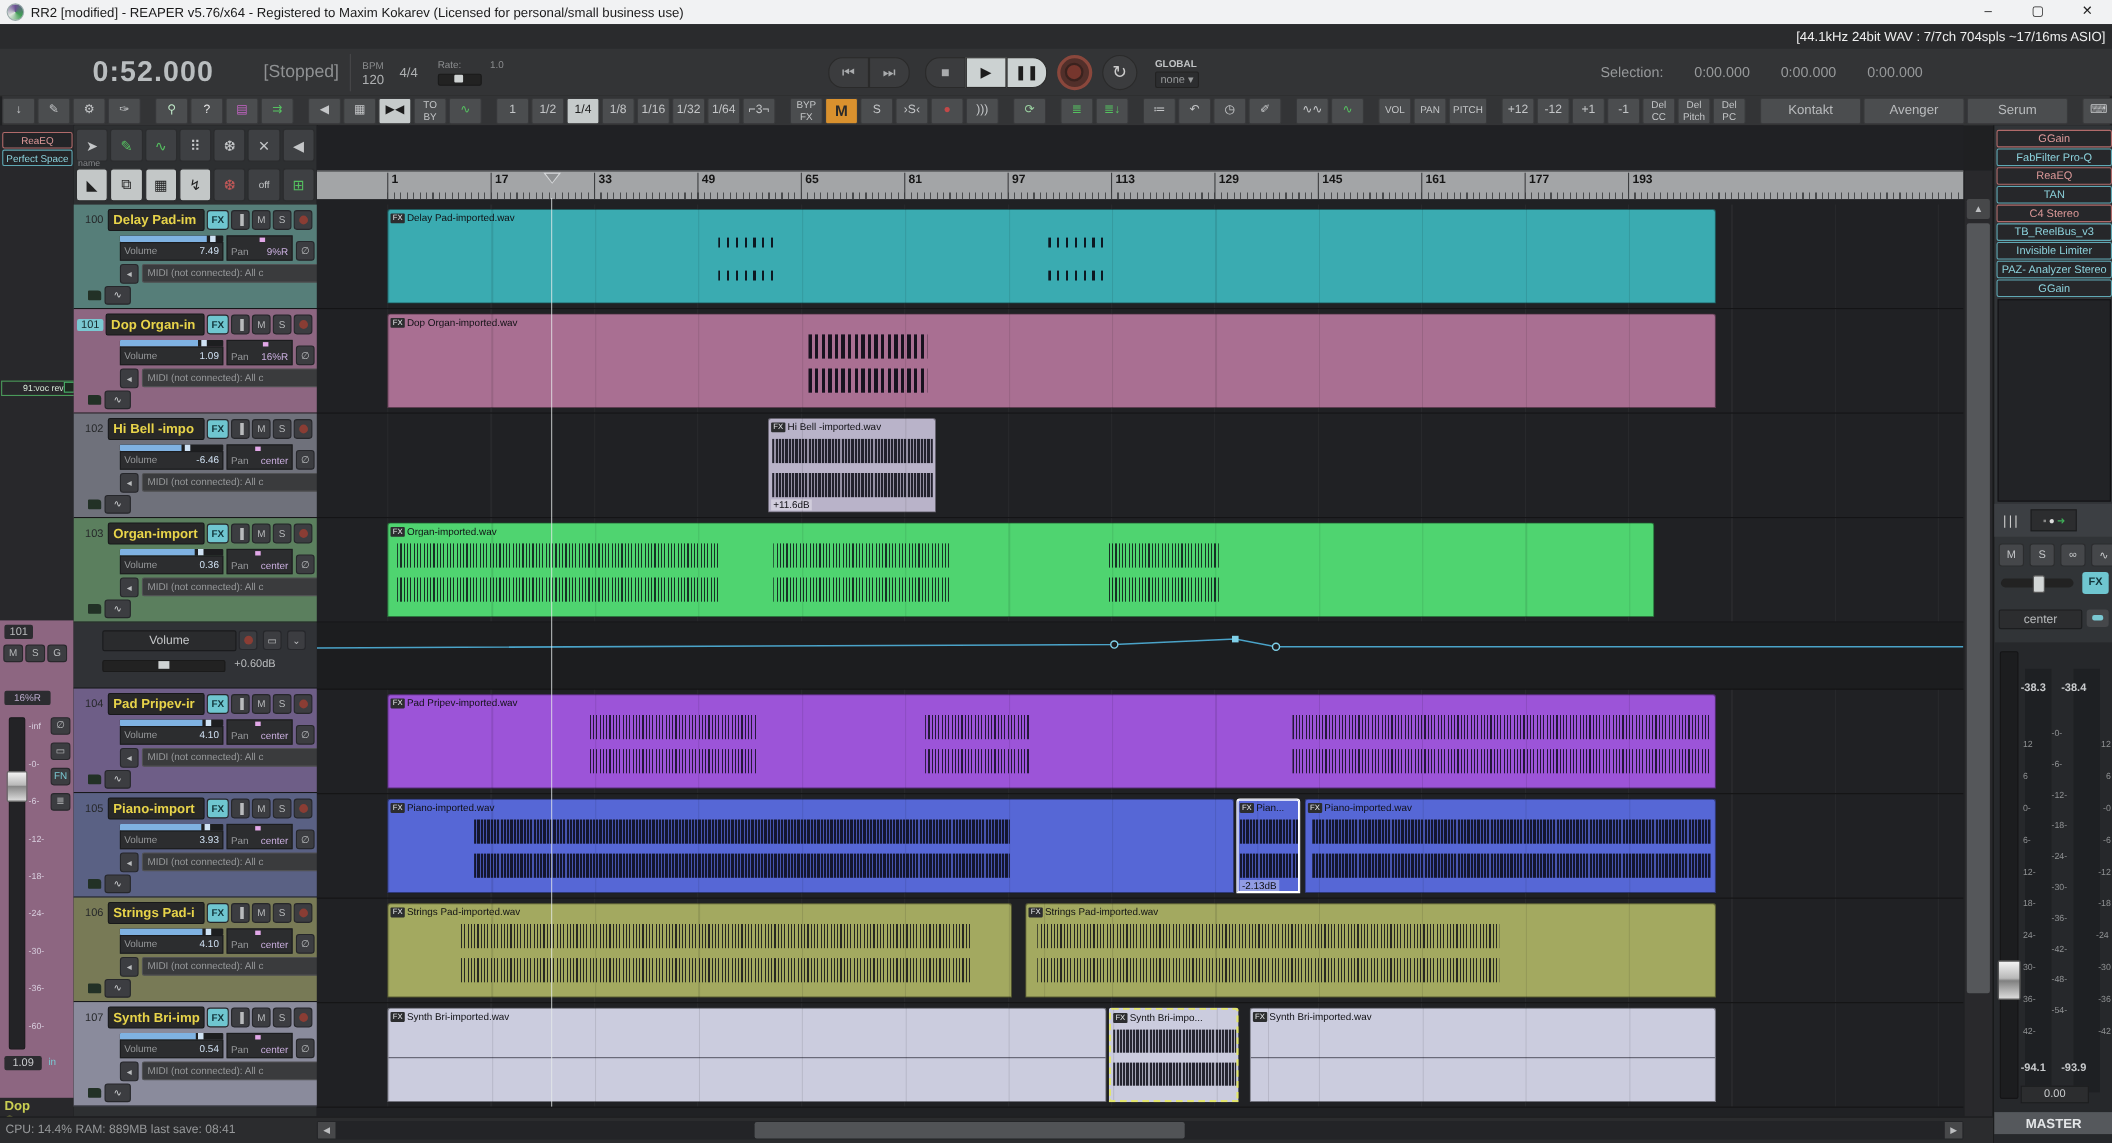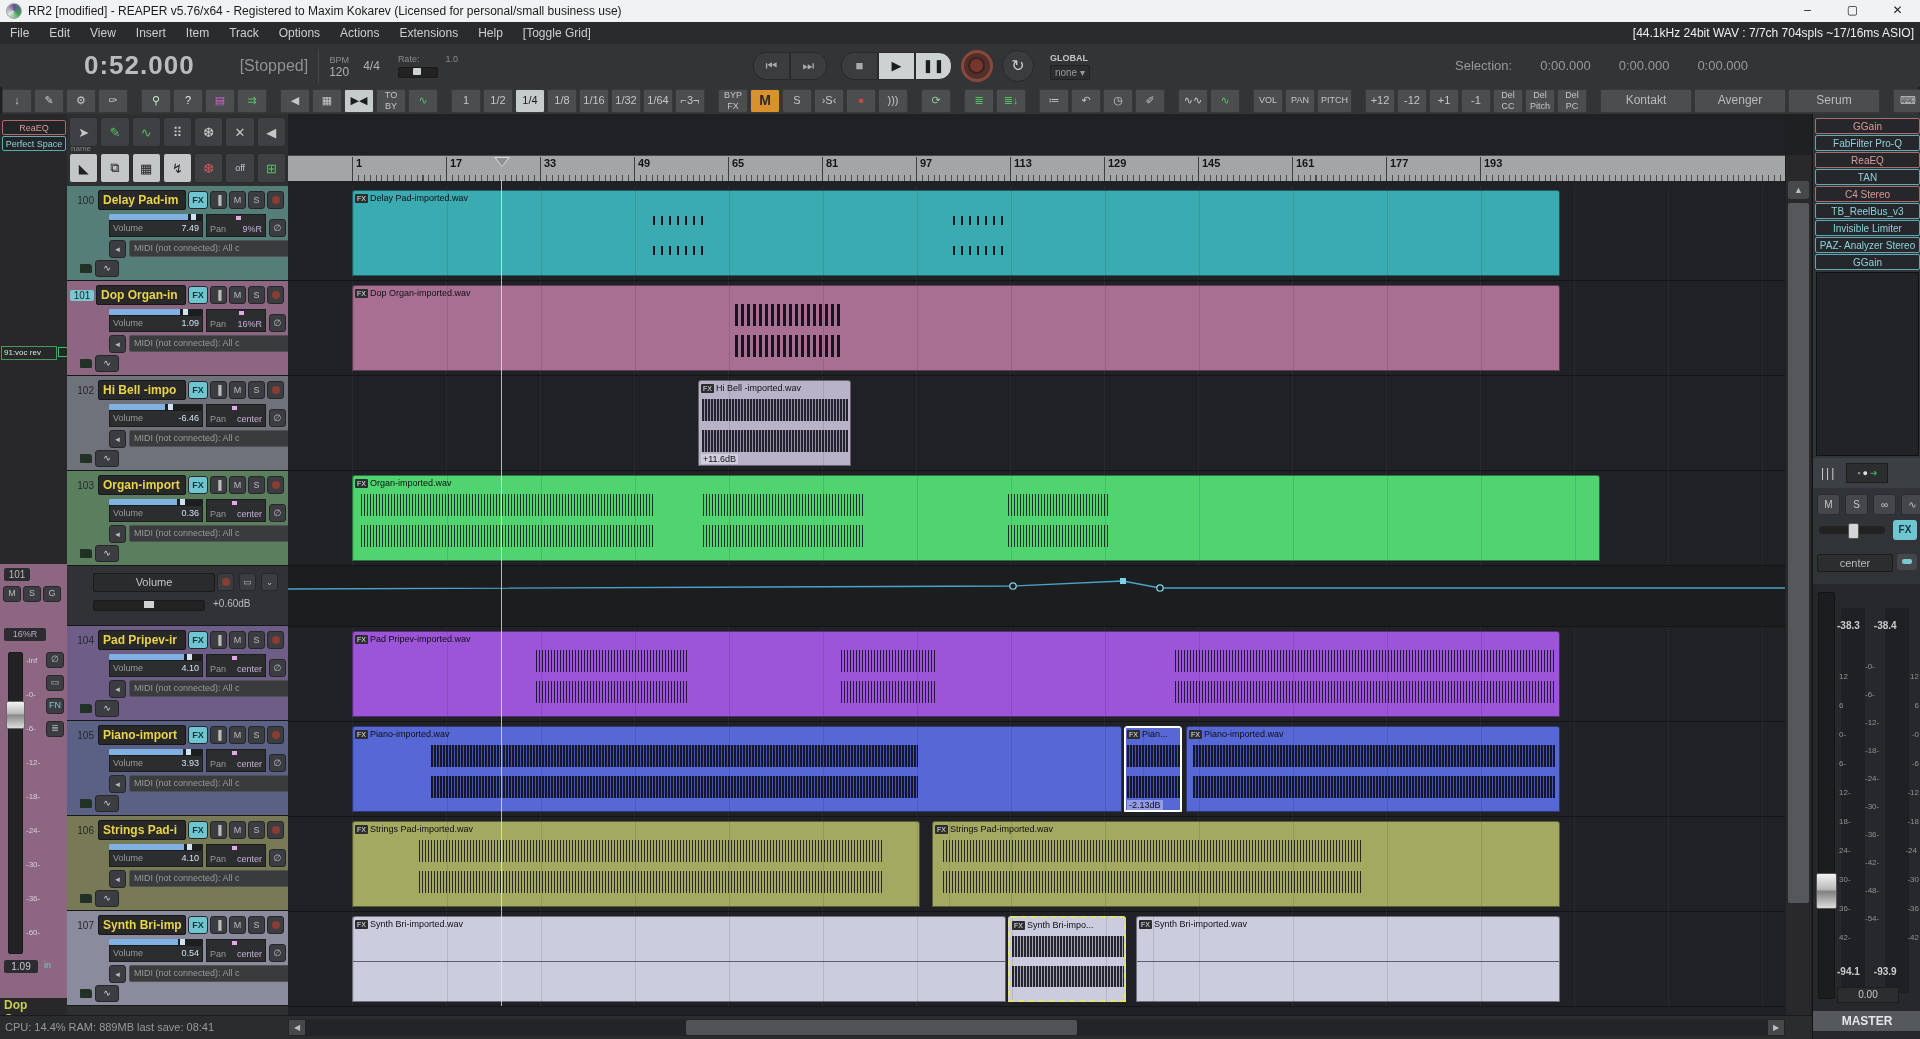--- a/index.html
+++ b/index.html
@@ -44,21 +44,21 @@
   .tb-btn{min-width:30px;height:24px;background:#4b4d4f;border:1px solid #38393b;border-radius:2px;color:#c4c6c8;display:flex;align-items:center;justify-content:center;font-size:11px;padding:0 3px;box-sizing:border-box;}
   .tb-btn.sel{background:#c6cbcb;color:#1c1c1c;}
   .tb-btn.m-orange{background:#d9912e;color:#2a2a2a;font-weight:bold;font-size:14px;}
   .tb-btn.wide{min-width:92px;color:#b9bbbd;font-size:12px;}
   .tb-glyph{white-space:pre-line;text-align:center;line-height:11px;}
   
   .leftdock{position:absolute;left:0;top:114px;width:67px;height:901px;background:#28282b;border-right:1px solid #151517;}
   .dockfx{position:absolute;left:2px;width:62px;height:13px;border-radius:2px;font-size:9px;display:flex;align-items:center;justify-content:center;background:#232427;}
   .fxred{border:1px solid #b06a6a;color:#d99;}
   .fxteal{border:1px solid #5fa8b4;color:#8cd2dc;}
-  .revlabel{position:absolute;left:1px;top:232px;width:52px;height:12px;border:1px solid #4a9a5a;color:#d8e8d8;font-size:8px;line-height:12px;padding-left:2px;}
+  .revlabel{position:absolute;left:1px;top:232px;width:52px;height:12px;border:1px solid #4a9a5a;color:#d8e8d8;font-size:8px;line-height:12px;padding-left:19px;}
   .revsq{position:absolute;left:58px;top:233px;width:8px;height:8px;border:1px solid #4ab46a;background:#1d2a20;}
   .lstrip{position:absolute;left:0;top:450px;width:67px;height:434px;background:#8d6681;}
   .ls-num{position:absolute;left:4px;top:4px;width:26px;height:13px;background:#2c2c30;color:#b9bbbd;font-size:10px;text-align:center;line-height:13px;border-radius:2px;}
   .ls-btn{width:16px;height:14px;background:#3c3d41;border:1px solid #28282c;border-radius:3px;color:#b9bbbd;font-size:9px;text-align:center;line-height:13px;display:inline-block;}
   .ls-row{position:absolute;left:3px;top:22px;display:flex;gap:2px;}
   .ls-pan{position:absolute;left:4px;top:64px;width:42px;height:13px;background:#2c2c30;color:#b9a9c9;font-size:9px;text-align:center;line-height:13px;border-radius:2px;}
   .ls-fader{position:absolute;left:8px;top:88px;width:13px;height:300px;background:#232326;border:1px solid #1a1a1c;border-radius:2px;}
   .ls-cap{position:absolute;left:-3px;top:48px;width:17px;height:26px;background:linear-gradient(#f4f4f4,#b8b8b8 45%,#888 50%,#ddd);border-radius:2px;border:1px solid #666;}
   .ls-scale span{position:absolute;left:26px;font-size:8px;color:#d8cede;}
   .ls-side{position:absolute;left:46px;display:flex;flex-direction:column;gap:7px;}
@@ -174,33 +174,20 @@
     <span class="appicon"></span>
     <span>RR2 [modified] - REAPER v5.76/x64 - Registered to Maxim Kokarev (Licensed for personal/small business use)</span>
     <div class="wbtns">
       <span class="wbtn">–</span>
       <span class="wbtn">▢</span>
       <span class="wbtn close">✕</span>
     </div>
   </div>
 
   <div class="menubar">
-    <span style="display:flex">
-        <span class="menu-item">File</span>
-        <span class="menu-item">Edit</span>
-        <span class="menu-item">View</span>
-        <span class="menu-item">Insert</span>
-        <span class="menu-item">Item</span>
-        <span class="menu-item">Track</span>
-        <span class="menu-item">Options</span>
-        <span class="menu-item">Actions</span>
-        <span class="menu-item">Extensions</span>
-        <span class="menu-item">Help</span>
-        <span class="menu-item">[Toggle Grid]</span>
-      </span>
     <span class="audiofmt">[44.1kHz 24bit WAV : 7/7ch 704spls ~17/16ms ASIO]</span>
   </div>
 
   <div class="transport">
     <span class="t-time">0:52.000</span>
     <span class="t-status">[Stopped]</span>
     <span class="t-sep"></span>
     <span class="t-stack">
       <span class="t-lab">BPM</span>
       <span class="t-val">120</span>
@@ -889,21 +876,21 @@
             <div class="item-head">
               <span class="fxbadge">FX</span>
               <span class="item-lab">Hi Bell -imported.wav</span>
             </div>
             <div class="wband dense" style="left: 3px; width: 146px; top: 22%; height: 26%;"></div>
             <div class="wband dense" style="left: 3px; width: 146px; top: 58%; height: 26%;"></div>
             <div class="gainlab">+11.6dB</div>
           </div>
         </div>
         <div class="arow">
-          <div class="item" style="left: 64px; width: 1248px; background: repeating-linear-gradient(90deg, rgba(0, 0, 0, 0.1) 0px, rgba(0, 0, 0, 0.1) 1px, transparent 1px, transparent 94px) 0px rgb(79, 212, 112);">
+          <div class="item" style="left: 64px; width: 1152px; background: repeating-linear-gradient(90deg, rgba(0, 0, 0, 0.1) 0px, rgba(0, 0, 0, 0.1) 1px, transparent 1px, transparent 94px) 0px rgb(79, 212, 112);">
             <div class="item-head">
               <span class="fxbadge">FX</span>
               <span class="item-lab">Organ-imported.wav</span>
             </div>
             <div class="wband med" style="left: 8px; width: 292px; top: 22%; height: 26%;"></div>
             <div class="wband med" style="left: 8px; width: 292px; top: 58%; height: 26%;"></div>
             <div class="wband med" style="left: 350px; width: 160px; top: 22%; height: 26%;"></div>
             <div class="wband med" style="left: 350px; width: 160px; top: 58%; height: 26%;"></div>
             <div class="wband med" style="left: 655px; width: 100px; top: 22%; height: 26%;"></div>
             <div class="wband med" style="left: 655px; width: 100px; top: 58%; height: 26%;"></div>

